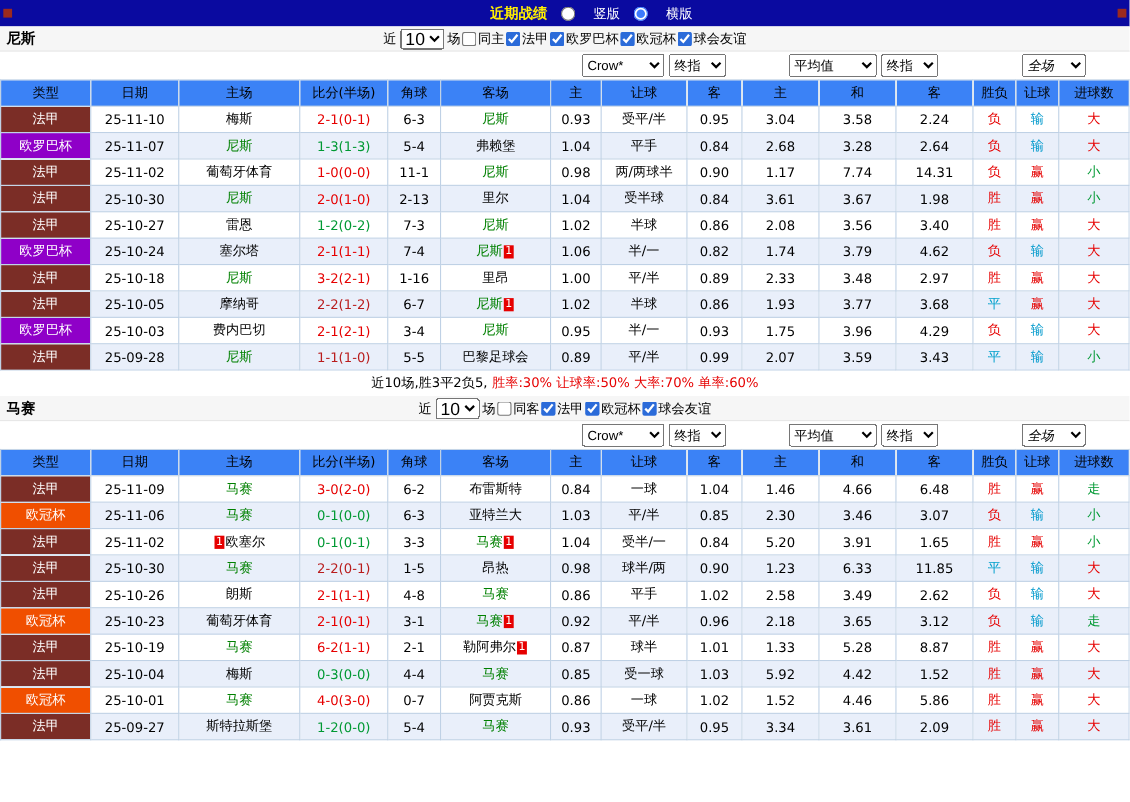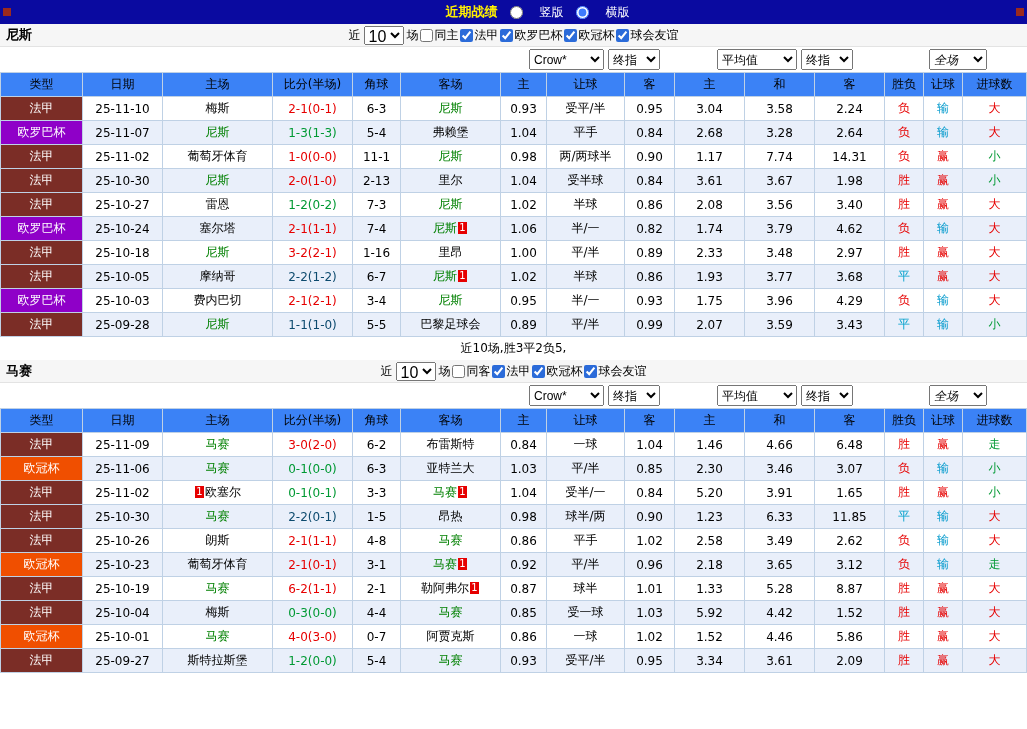--- a/index.html
+++ b/index.html
@@ -37,21 +37,21 @@
   th,td{border:1px solid #bfd1e5;height:24px;text-align:center;white-space:nowrap;overflow:hidden;padding:0;font-size:12px;font-weight:normal;}
   th{background:#3b82f6;}
   tbody tr:nth-child(even) td{background:#e9effa;}
   td.cell-league{color:#fff;}
   .lg-ligue1{background:#7b2d26 !important;}
   .lg-europa{background:#8f00c8 !important;}
   .lg-ucl{background:#f04f00 !important;}
   .focus{color:#008000;}
   .sc-home-win{color:#e60000;}
   .sc-away-win{color:#009933;}
-  .sc-draw{color:#0c4a6e;}
+  .sc-draw{color:#b91c1c;}
   .res-win,.res-loss{color:#e60000;}
   .res-draw{color:#00a0cc;}
   .res-cover{color:#e60000;}
   .res-lose{color:#0099cc;}
   .res-over{color:#e60000;}
   .res-under,.res-push{color:#009933;}
   .card-badge{display:inline-block;background:#e60000;color:#fff;font-size:10px;line-height:12px;height:12px;min-width:9px;padding:0 1px;margin:0 1px;vertical-align:1px;}
 
   
   .summary{height:23px;display:flex;align-items:center;justify-content:center;gap:4px;background:#fff;}
@@ -317,20 +317,21 @@
           <td>3.59</td>
           <td>3.43</td>
           <td class="res-draw">平</td>
           <td class="res-lose">输</td>
           <td class="res-under">小</td>
         </tr>
       </tbody>
   </table>
   <div class="summary">
     <span class="sum-prefix">近10场,胜3平2负5,</span>
+    <span class="sum-stats">胜率:30% 让球率:50% 大率:70% 单率:60%</span>
   </div>
 </div>
 
 <div class="section">
   <div class="section-header">
     <span class="team-name">马赛</span>
     <div class="filters">
       <span>近</span>
       <select><option>10</option></select>
       <span>场</span>

